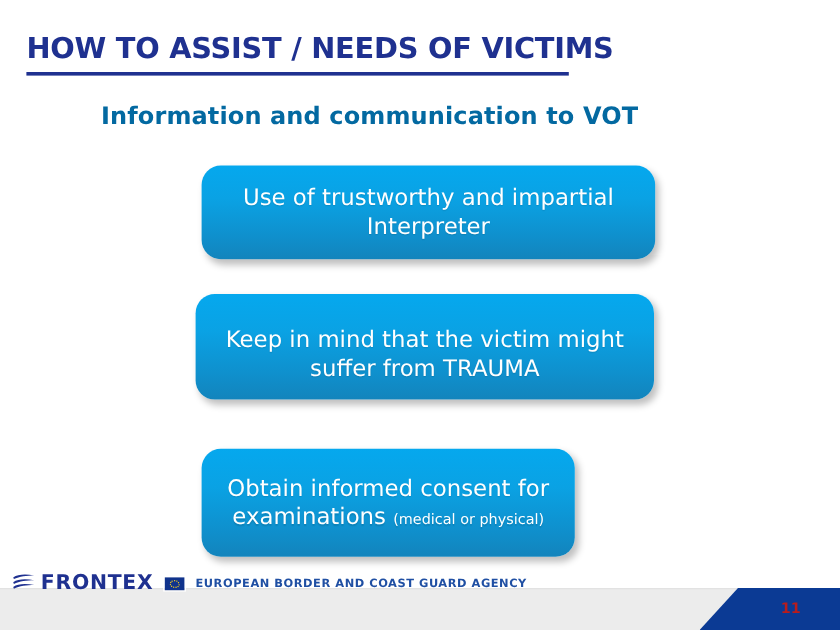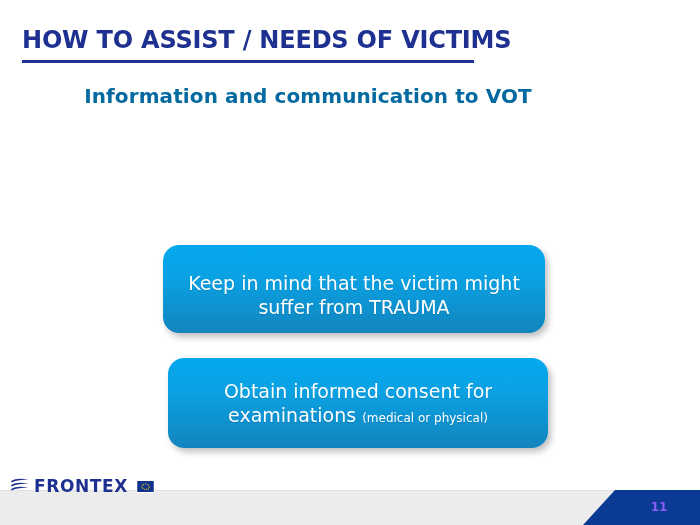--- a/index.html
+++ b/index.html
@@ -75,21 +75,21 @@
     box-sizing: border-box;
   }
   .blue-box .box-text {
     font-size: 19px;
     line-height: 1.28;
     padding: 0 14px;
     text-shadow: 0 1px 1px rgba(0,0,0,0.12);
   }
   #box-1 { left: 168px; top: 138px; width: 378px; height: 78px; }
   #box-2 { left: 163px; top: 245px; width: 382px; height: 88px; }
-  #box-3 { left: 168px; top: 358px; width: 380px; height: 90px; }
+  #box-3 { left: 168px; top: 374px; width: 311px; height: 90px; }
 
   #box-1 .box-text { font-size: 19px; }
   #box-2 .box-text { font-size: 19px; margin-top: 12px; }
   #box-3 .box-text { font-size: 19px; }
 
   .small-note {
     font-size: 12px;
     vertical-align: baseline;
   }
 
@@ -152,35 +152,38 @@
     clip-path: polygon(32px 0, 117px 0, 117px 35px, 0 35px);
   }
   #page-number {
     position: absolute;
     left: 649px;
     top: 500px;
     width: 20px;
     text-align: center;
     font-size: 12px;
     font-weight: bold;
-    color: #8b5cf6;
+    color: #b91c1c;
   }
 </style>
 </head>
 <body>
 
 <div id="slide">
 
   <div id="slide-title">HOW TO ASSIST / NEEDS OF VICTIMS</div>
   <div id="title-underline"></div>
 
   <div id="slide-subtitle">
     <span class="sub-inner">Information and communication to VOT</span>
   </div>
 
+  <div class="blue-box" id="box-1">
+    <div class="box-text">Use of trustworthy and impartial Interpreter</div>
+  </div>
 
   <div class="blue-box" id="box-2">
     <div class="box-text">Keep in mind that the victim might suffer from TRAUMA</div>
   </div>
 
   <div class="blue-box" id="box-3">
     <div class="box-text">
       <span>Obtain informed consent for examinations</span>
       <span class="small-note">(medical or physical)</span>
     </div>
@@ -204,18 +207,19 @@
         <circle cx="21.8" cy="11.6" r="1.05"></circle>
         <circle cx="20.2" cy="14.2" r="1.05"></circle>
         <circle cx="17.2" cy="15.3" r="1.05"></circle>
         <circle cx="13.6" cy="15.1" r="1.05"></circle>
         <circle cx="10.5" cy="13.8" r="1.05"></circle>
         <circle cx="8.7" cy="11.2" r="1.05"></circle>
         <circle cx="9.2" cy="8.1" r="1.05"></circle>
         <circle cx="11.2" cy="6.0" r="1.05"></circle>
       </g>
     </svg>
+    <span id="agency-name">EUROPEAN BORDER AND COAST GUARD AGENCY</span>
   </div>
 
   <div id="page-wedge"></div>
   <div id="page-number">11</div>
 
 </div>
 
 </body></html>

